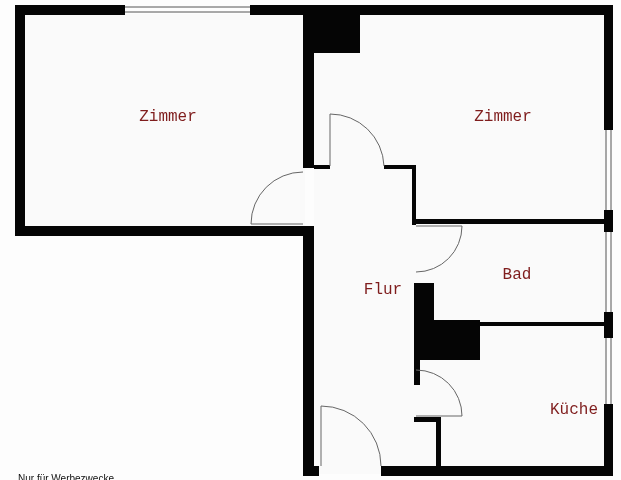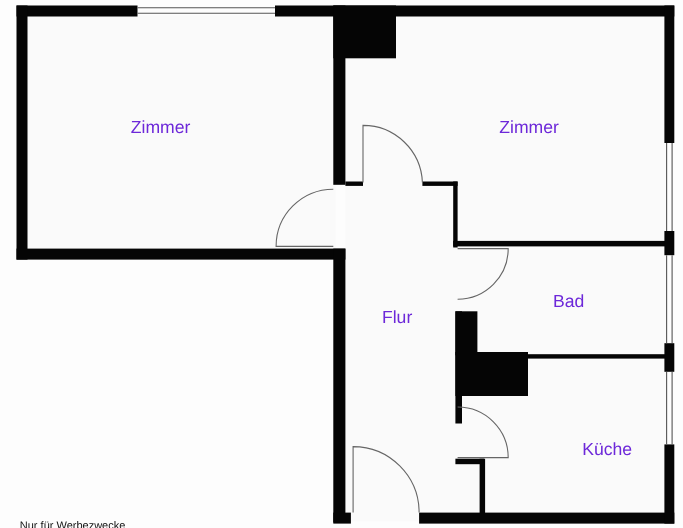--- a/index.html
+++ b/index.html
@@ -1,18 +1,18 @@
 <!DOCTYPE html>
 <html><head>
   <meta charset="utf-8">
   <style>
     html, body { margin: 0; padding: 0; background: #fdfdfd; }
     body { width: 621px; height: 480px; position: relative; overflow: hidden; font-family: "Liberation Sans", sans-serif; }
     #plan { position: absolute; left: 0; top: 0; }
-    .label { position: absolute; font-family: Liberation Sans, sans-serif; font-size: 16px; color: #6d28d9; white-space: nowrap; transform: translate(-50%, -50%); }
+    .label { position: absolute; font-family: Liberation Mono, monospace; font-size: 16px; color: #7f1d1d; white-space: nowrap; transform: translate(-50%, -50%); margin-left: 22px; }
     .note { position: absolute; font-size: 10px; color: #111; left: 18px; top: 460px; margin-top: 13px; }
   </style>
 </head>
 <body>
 
 <svg id="plan" width="621" height="480" viewBox="0 0 621 480">
 
   <g fill="#fafafa">
     <rect x="25" y="14" width="280" height="213"></rect>
     <rect x="314" y="14" width="293" height="460"></rect>
@@ -68,16 +68,16 @@
     <path d="M330 166 L330 114 A54 54 0 0 1 384 166"></path>
     <path d="M416 226 L462 226 A46 46 0 0 1 416 272"></path>
     <path d="M416 370 A46 46 0 0 1 462 416 L416 416"></path>
     <path d="M321 466 L321 406 A60 60 0 0 1 381 466"></path>
   </g>
 </svg>
 
 <div class="label" style="left:146px;top:117px">Zimmer</div>
 <div class="label" style="left:481px;top:117px">Zimmer</div>
 <div class="label" style="left:361px;top:290px">Flur</div>
-<div class="label" style="left:517px;top:275px">Bad</div>
+<div class="label" style="left:495px;top:275px">Bad</div>
 <div class="label" style="left:552px;top:410px">Küche</div>
 
 <div class="note">Nur für Werbezwecke</div>
 
 </body></html>

